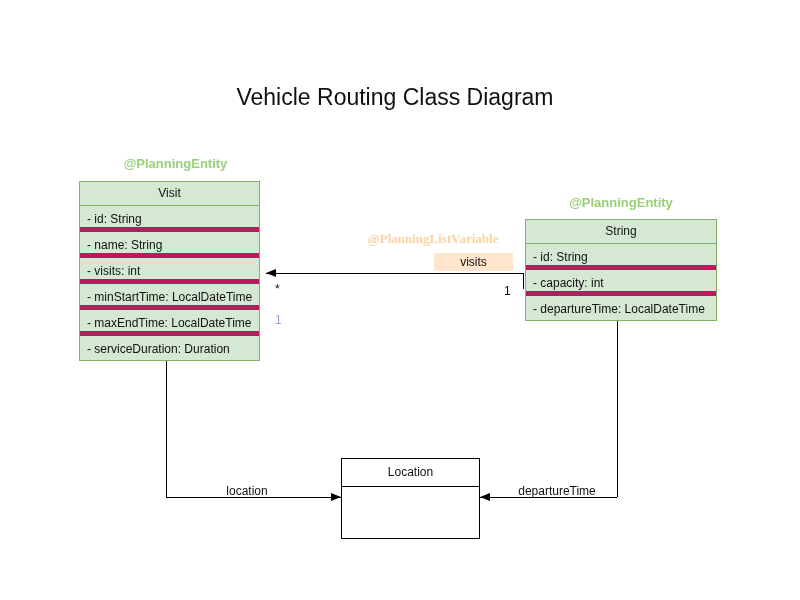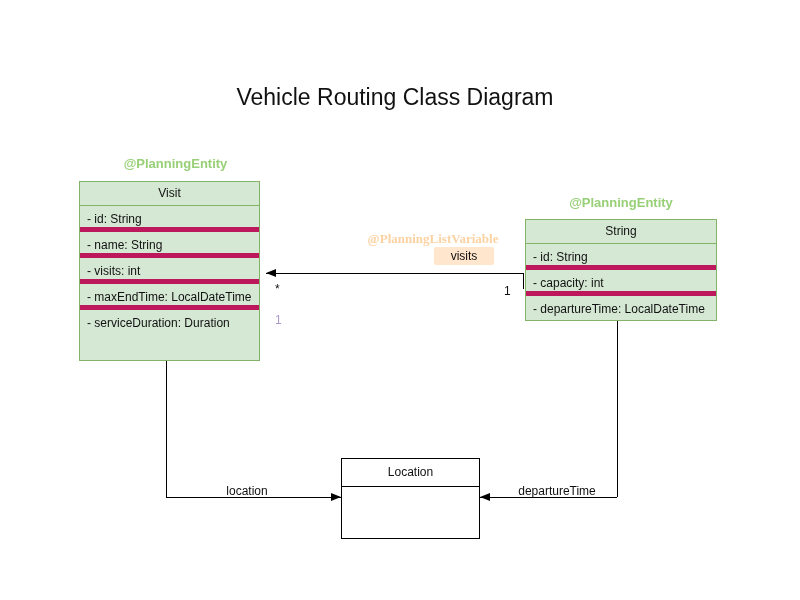--- a/index.html
+++ b/index.html
@@ -111,41 +111,42 @@
 <div class="canvas">
 
   <div class="diagram-title">Vehicle Routing Class Diagram</div>
 
   <div class="class-annotation annotation-green" style="left:85px; top:156px; width:181px;">@PlanningEntity</div>
   <div class="uml-class visit-class" style="left:79px; top:181px; width:181px; height:180px;">
     <div class="class-name">Visit</div>
     <div class="attr-row">- id: String</div>
     <div class="attr-row">- name: String</div>
     <div class="attr-row">- visits: int</div>
+    <div class="attr-row">- minStartTime: LocalDateTime</div>
     <div class="attr-row">- maxEndTime: LocalDateTime</div>
     <div class="attr-row">- serviceDuration: Duration</div>
   </div>
 
   <div class="class-annotation annotation-green" style="left:525px; top:195px; width:192px;">@PlanningEntity</div>
   <div class="uml-class vehicle-class" style="left:525px; top:219px; width:192px; height:102px;">
     <div class="class-name">String</div>
     <div class="attr-row">- id: String</div>
     <div class="attr-row">- capacity: int</div>
     <div class="attr-row">- departureTime: LocalDateTime</div>
   </div>
 
   <div class="uml-class location-class" style="left:341px; top:458px; width:139px; height:81px;">
     <div class="class-name">Location</div>
   </div>
 
   <div class="class-annotation annotation-orange" style="left:343px; top:231px; width:180px;">@PlanningListVariable</div>
   <div class="edge-line" style="left:266px; top:273px; width:258px; height:1px;"></div>
   <div class="edge-line" style="left:523px; top:273px; width:1px; height:16px;"></div>
   <div class="arrowhead arrow-left" style="left:266px; top:269px;"></div>
-  <div class="edge-label edge-label-boxed" style="left:434px; top:247px; width:60px; height:18px;">visits</div>
+  <div class="edge-label edge-label-boxed" style="left:434px; top:253px; width:79px; height:18px;">visits</div>
   <div class="multiplicity" style="left:275px; top:282px;">*</div>
   <div class="multiplicity" style="left:504px; top:284px;">1</div>
   <div class="multiplicity multiplicity-lavender" style="left:275px; top:313px;">1</div>
 
   <div class="edge-line" style="left:166px; top:361px; width:1px; height:136px;"></div>
   <div class="edge-line" style="left:166px; top:497px; width:175px; height:1px;"></div>
   <div class="arrowhead arrow-right" style="left:331px; top:493px;"></div>
   <div class="edge-label" style="left:207px; top:484px; width:80px;">location</div>
 
   <div class="edge-line" style="left:617px; top:321px; width:1px; height:176px;"></div>

